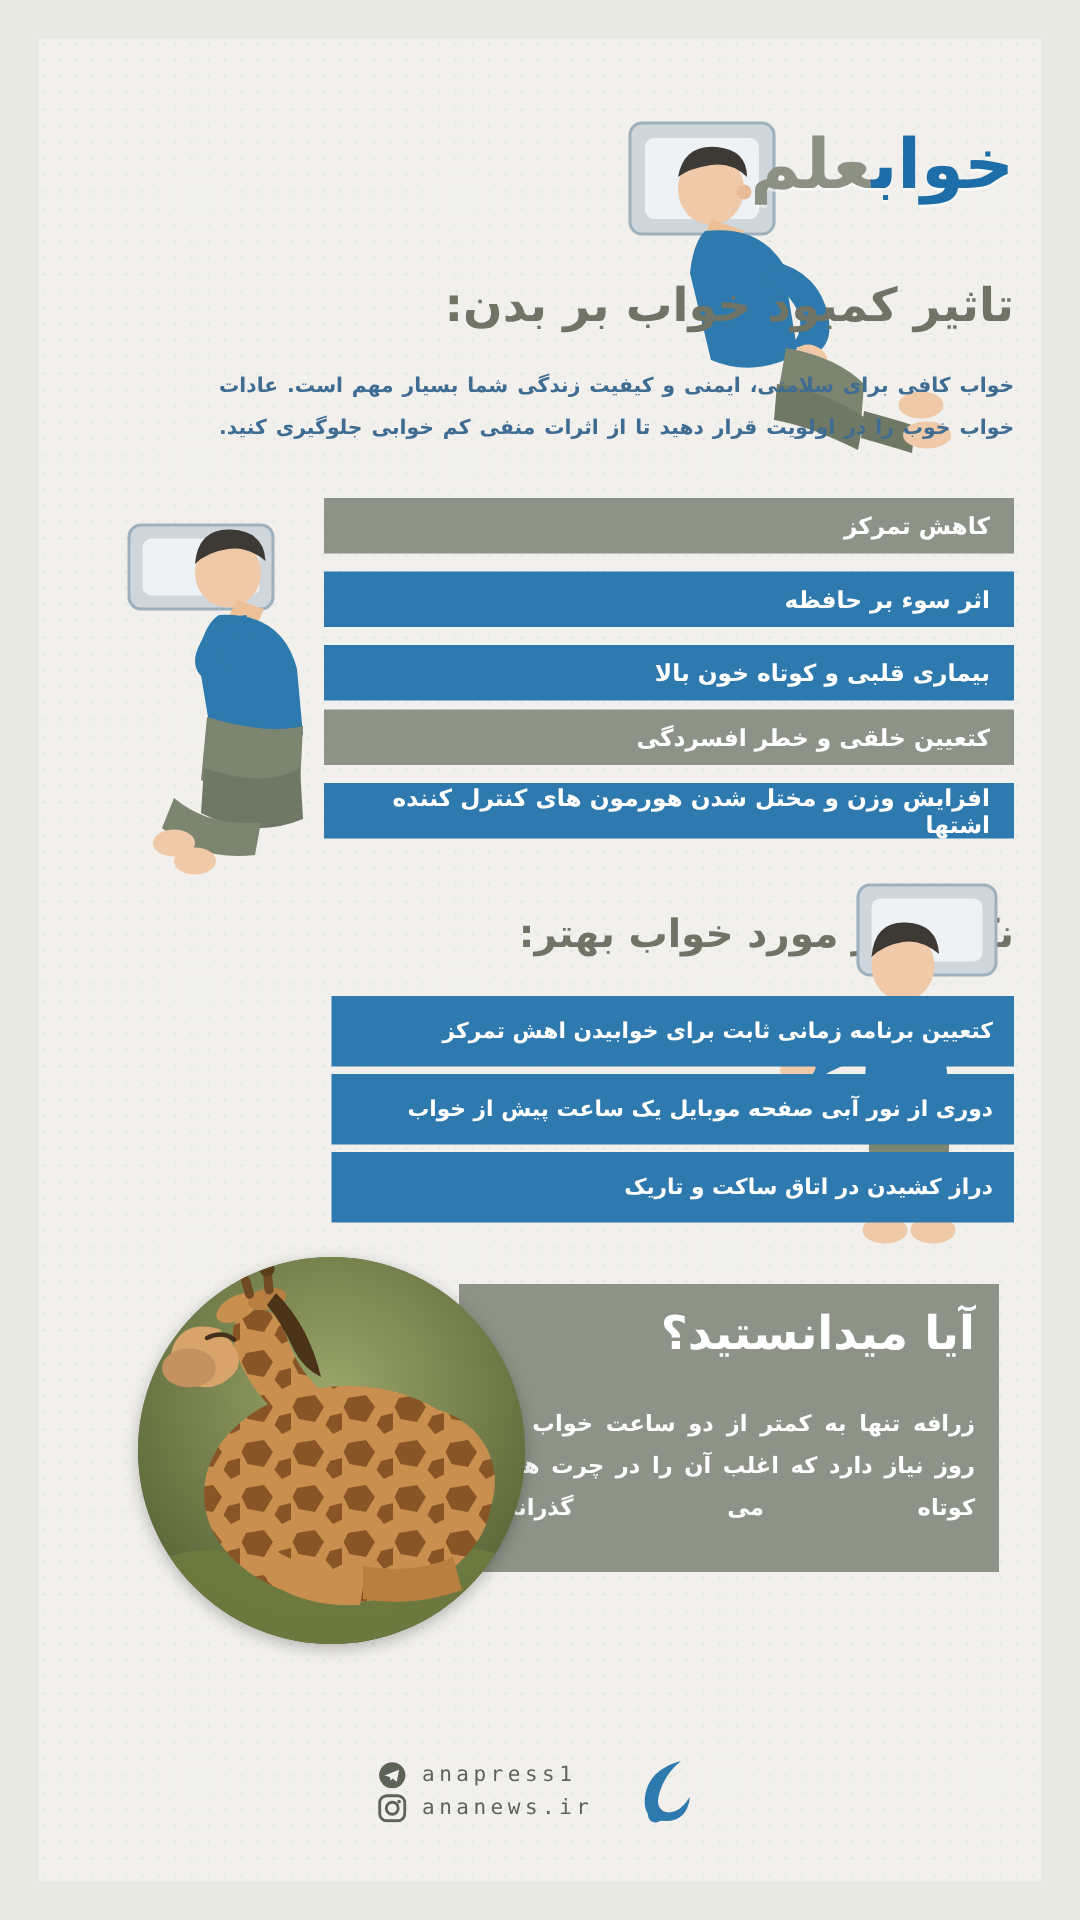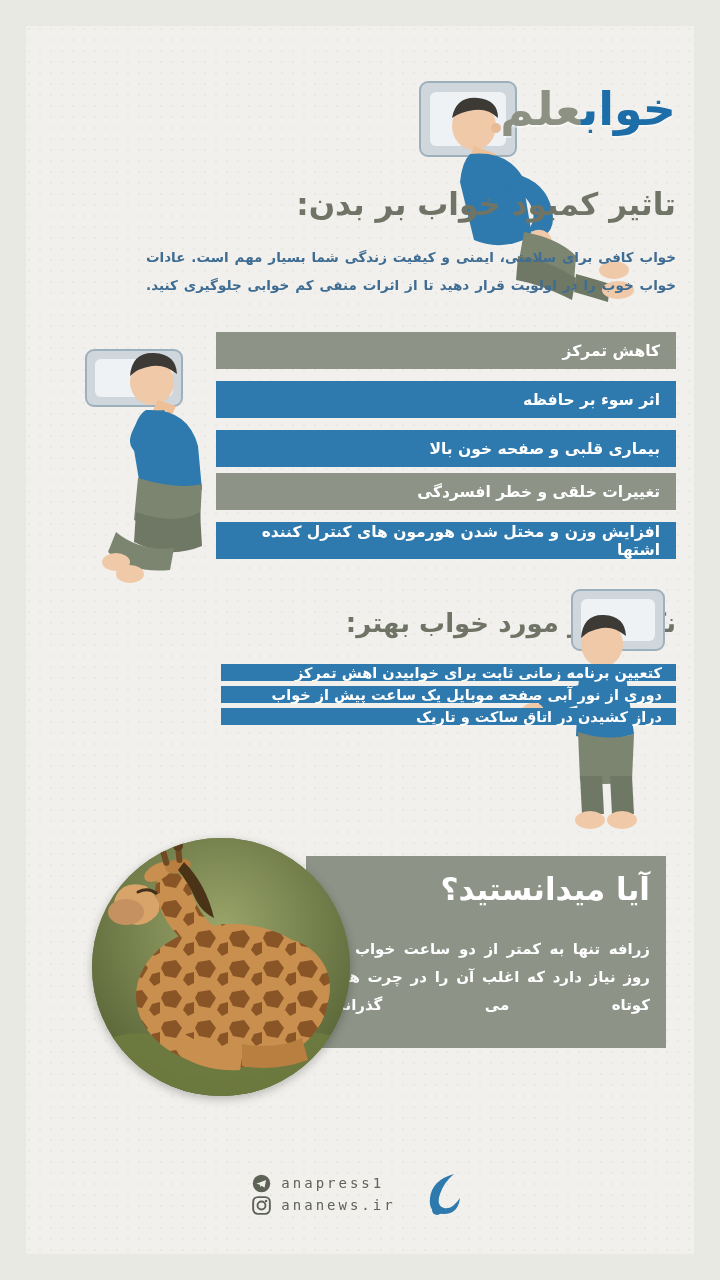--- a/index.html
+++ b/index.html
@@ -59,21 +59,21 @@
   
   .fig-sleep{position:absolute;left:42px;top:300px;width:210px;height:260px;}
 
   
   .tips-title{
     position:absolute;right:18px;top:582px;
     font-size:26px;font-weight:bold;color:#6f7466;direction:rtl;
   }
   .tips{position:absolute;right:18px;top:638px;width:455px;}
   .tip{
-    height:17px;margin-bottom:5px;background:#2e79ad;color:#fff;
+    height:47px;margin-bottom:5px;background:#2e79ad;color:#fff;
     display:flex;align-items:center;padding-right:14px;box-sizing:border-box;
     font-size:14.5px;font-weight:bold;direction:rtl;
   }
   .fig-stretch{position:absolute;left:470px;top:556px;width:210px;height:250px;}
 
   
   .fact-panel{
     position:absolute;left:30px;top:812px;width:610px;height:220px;
   }
   .fact-box{
@@ -174,22 +174,22 @@
     <path d="M68 186 q40 14 64 0 l2 34 q-34 14 -68 -4z" fill="#6e7865"></path>
     <path d="M48 206 q24 20 58 16 l-4 22 q-38 4 -62 -18z" fill="#7b8570"></path>
 
     <ellipse cx="48" cy="236" rx="14" ry="9" fill="#f0c9a8"></ellipse>
     <ellipse cx="62" cy="248" rx="14" ry="9" fill="#f0c9a8"></ellipse>
   </svg>
 
   <div class="bars">
     <div class="bar g">کاهش تمرکز</div>
     <div class="bar b">اثر سوء بر حافظه</div>
-    <div class="bar b">بیماری قلبی و صفحه خون بالا</div>
-    <div class="bar g">تغییرات خلقی و خطر افسردگی</div>
+    <div class="bar b">بیماری قلبی و کوتاه خون بالا</div>
+    <div class="bar g">کتعیین خلقی و خطر افسردگی</div>
     <div class="bar b">افزایش وزن و مختل شدن هورمون های کنترل کننده اشتها</div>
   </div>
 
   <div class="tips-title">نکاتی در مورد خواب بهتر:</div>
 
   <svg class="fig-stretch" viewBox="0 0 210 250">
 
     <rect x="76" y="8" width="92" height="60" rx="8" fill="#cfd6dc" stroke="#9fb0bd" stroke-width="2"></rect>
     <rect x="85" y="17" width="74" height="42" rx="6" fill="#eef2f5"></rect>
 

